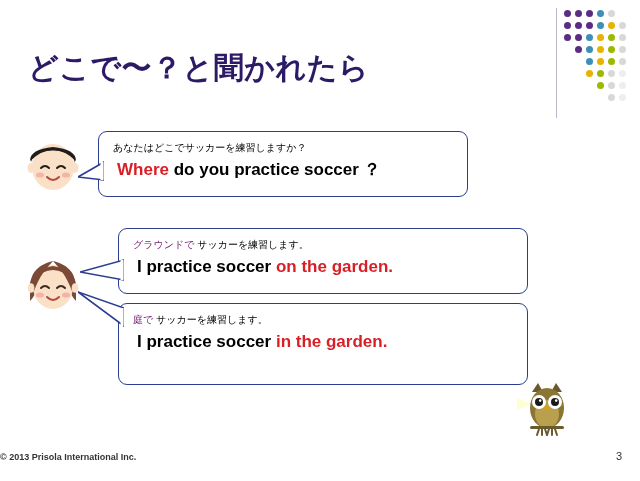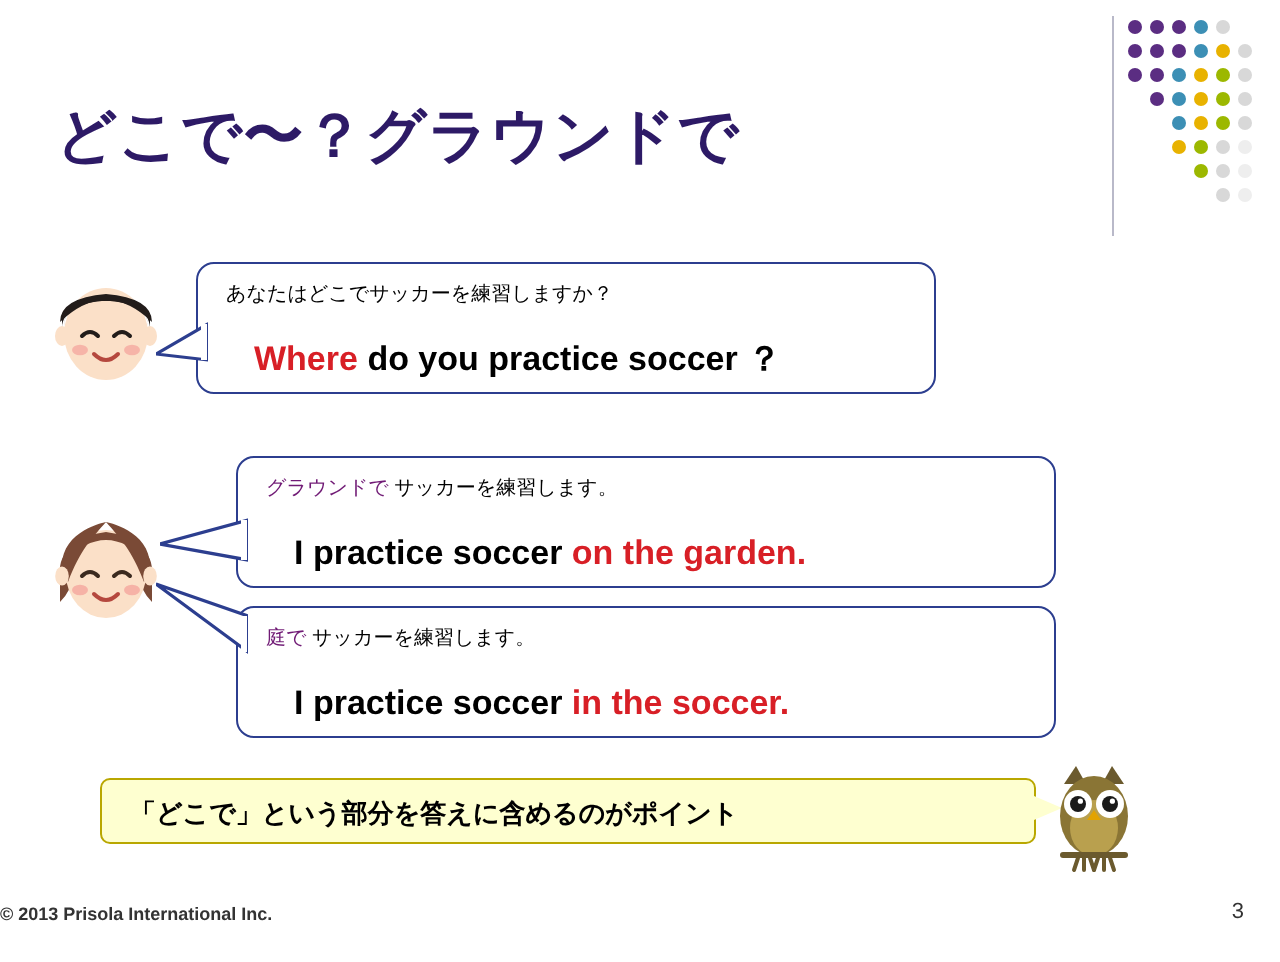--- a/index.html
+++ b/index.html
@@ -68,21 +68,21 @@
     font-size: 10px;
     color: #000000;
     margin: 0;
     line-height: 1.35;
     white-space: nowrap;
   }
   .balloon .line2 {
     font-size: 17px;
     font-weight: bold;
     color: #000000;
-    margin: 14px;
+    margin: 4px;
     line-height: 1.35;
     white-space: nowrap;
   }
   .hl-red {
     color: #d81f26;
   }
   .hl-red-small {
     color: #701a75;
   }
 
@@ -212,21 +212,21 @@
     <div class="dot" style="left:55px; top:60px; background:#eeeeee;"></div>
 
     <div class="dot" style="left:33px; top:72px; background:#9cb800;"></div>
     <div class="dot" style="left:44px; top:72px; background:#d8d8d8;"></div>
     <div class="dot" style="left:55px; top:72px; background:#eeeeee;"></div>
 
     <div class="dot" style="left:44px; top:84px; background:#d8d8d8;"></div>
     <div class="dot" style="left:55px; top:84px; background:#eeeeee;"></div>
   </div>
 
-  <div class="title">どこで〜？グラウンドで</div>
+  <div class="title">どこで〜？と聞かれたら</div>
 
   <div class="balloon" style="left:98px; top:131px; width:370px; height:66px;">
     <div class="balloon-inner">
       <p class="line1">あなたはどこでサッカーを練習しますか？</p>
       <p class="line2"><span class="hl-red">Where</span><span> do you practice soccer ？</span></p>
     </div>
   </div>
 
   <svg style="position:absolute;left:78px;top:160px;" width="26" height="24">
     <polygon points="26,2 0,17 26,20" fill="#ffffff" stroke="#2c3e8f" stroke-width="1.6"></polygon>
@@ -252,24 +252,24 @@
     <div class="balloon-inner">
       <p class="line1"><span class="hl-red-small">グラウンドで</span><span> サッカーを練習します。</span></p>
       <p class="line2"><span>I practice soccer </span><span class="hl-red">on the garden.</span></p>
     </div>
   </div>
   <svg style="position:absolute;left:80px;top:258px;" width="44" height="28">
     <polygon points="44,2 0,14 44,22" fill="#ffffff" stroke="#2c3e8f" stroke-width="1.6"></polygon>
     <line x1="42" y1="2" x2="42" y2="22" stroke="#ffffff" stroke-width="3"></line>
   </svg>
 
-  <div class="balloon" style="left:118px; top:303px; width:410px; height:66px;">
+  <div class="balloon" style="left:118px; top:303px; width:410px; height:82px;">
     <div class="balloon-inner">
       <p class="line1"><span class="hl-red-small">庭で</span><span> サッカーを練習します。</span></p>
-      <p class="line2"><span>I practice soccer </span><span class="hl-red">in the soccer.</span></p>
+      <p class="line2"><span>I practice soccer </span><span class="hl-red">in the garden.</span></p>
     </div>
   </div>
   <svg style="position:absolute;left:78px;top:286px;" width="46" height="42">
     <polygon points="46,40 0,6 46,22" fill="#ffffff" stroke="#2c3e8f" stroke-width="1.6"></polygon>
     <line x1="44" y1="22" x2="44" y2="40" stroke="#ffffff" stroke-width="3"></line>
   </svg>
 
   <svg class="avatar" style="left:26px; top:255px;" viewBox="0 0 54 58">
     <path d="M4 30 C4 8, 50 8, 50 30 L50 46 Q44 40 42 30 L12 30 Q10 40 4 46 Z" fill="#7a4a36"></path>
     <ellipse cx="27" cy="32" rx="20" ry="22" fill="#fbe0c8"></ellipse>
@@ -280,23 +280,20 @@
     <ellipse cx="49" cy="33" rx="3.4" ry="4.8" fill="#fbe0c8"></ellipse>
     <path d="M15 33 q4 -4 8 0" stroke="#3b2a1f" stroke-width="2" fill="none" stroke-linecap="round"></path>
     <path d="M31 33 q4 -4 8 0" stroke="#3b2a1f" stroke-width="2" fill="none" stroke-linecap="round"></path>
     <ellipse cx="14" cy="40" rx="4" ry="2.6" fill="#f5a9a0" opacity="0.85"></ellipse>
     <ellipse cx="40" cy="40" rx="4" ry="2.6" fill="#f5a9a0" opacity="0.85"></ellipse>
     <path d="M21 42 q6 6 12 0" stroke="#b5483e" stroke-width="2" fill="none" stroke-linecap="round"></path>
     <path d="M12 53 q15 8 30 0 l3 5 l-36 0 Z" fill="#ffffff"></path>
   </svg>
 
   <div class="yellow-tail-b"></div>
-  <div class="yellow-bar">
-    <div class="ytext">「どこで」という部分を答えに含めるのがポイント</div>
-  </div>
   <div class="yellow-tail"></div>
 
   <svg class="owl" viewBox="0 0 46 58">
     <path d="M8 12 L14 3 L19 12 Z" fill="#6b5a2e"></path>
     <path d="M38 12 L32 3 L27 12 Z" fill="#6b5a2e"></path>
     <ellipse cx="23" cy="28" rx="17" ry="20" fill="#8a7535"></ellipse>
     <ellipse cx="23" cy="34" rx="12" ry="14" fill="#b9a04e"></ellipse>
     <circle cx="15" cy="22" r="7" fill="#ffffff"></circle>
     <circle cx="31" cy="22" r="7" fill="#ffffff"></circle>
     <circle cx="15" cy="22" r="4" fill="#1a1a1a"></circle>

